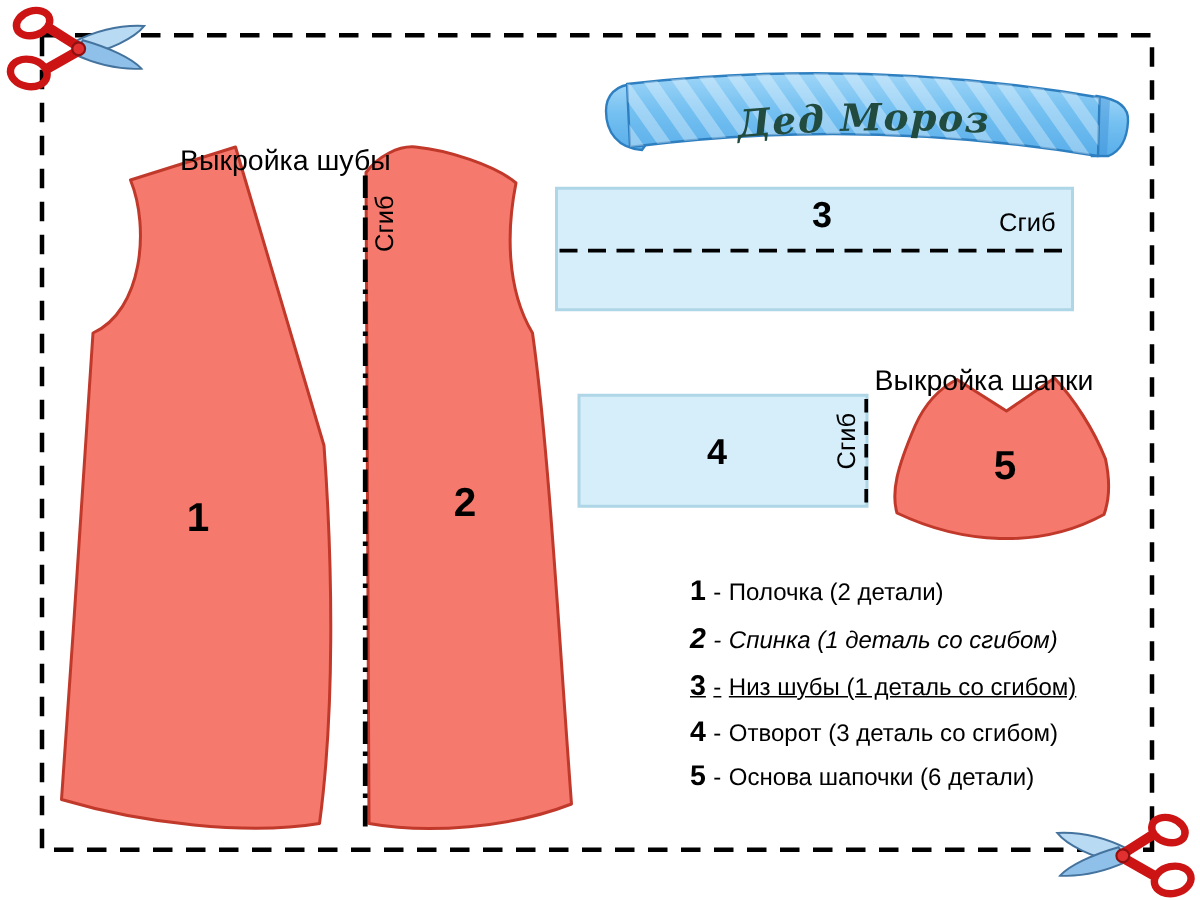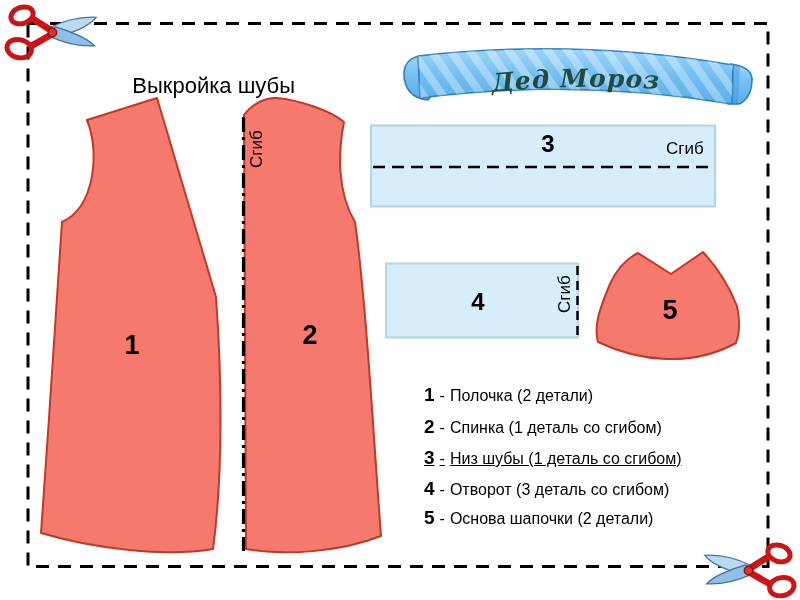--- a/index.html
+++ b/index.html
@@ -21,26 +21,26 @@
   .blade-a{fill:#B9DAF3;stroke:#44739E;stroke-width:1.4;}
   .blade-b{fill:#8FC0E9;stroke:#44739E;stroke-width:1.4;}
   .sc-arm{stroke:#CC1414;stroke-width:7;stroke-linecap:round;fill:none;}
   .sc-ring{fill:none;stroke:#CC1414;stroke-width:5.2;}
   .sc-pivot{fill:#E23030;stroke:#8E1010;stroke-width:1.5;}
   .ribbon-title-text{font-family:"DejaVu Serif",serif;font-style:italic;font-weight:bold;
     font-size:25px;letter-spacing:1px;fill:#224B40;}
 
   
   .txt{position:absolute;color:#000;white-space:nowrap;}
-  .section-title{font-size:22px;text-align:right;}
+  .section-title{font-size:19px;text-align:left;margin-top:24px;}
   .piece-num{font-size:27px;font-weight:bold;text-align:center;width:40px;}
   .piece-num.small{font-size:24px;}
   .fold-label{font-size:17px;}
   .fold-label.vert{transform:rotate(-90deg);transform-origin:0 0;width:52px;height:18px;}
-  .legend-row{position:absolute;left:424px;font-size:16px;text-align:center;}
+  .legend-row{position:absolute;left:460px;font-size:16px;text-align:center;}
   .legend-num{font-size:19px;font-weight:bold;}
   .legend-sep{margin:0 5px;}
 </style>
 </head>
 <body>
 
 <div class="stage">
 
   <svg class="bg" width="800" height="600" viewBox="0 0 800 600">
     <defs>
@@ -103,42 +103,43 @@
              C740,320 740,332 736,343
              C692,367 640,362 598,342
              C594,328 598,312 610,284
              C618,266 628,258 638,253 Z"></path>
 
     <use href="#scissors" transform="translate(4,4) scale(0.95)"></use>
     <use href="#scissors" transform="translate(797,542) scale(-0.95,0.95)"></use>
   </svg>
 
   <div class="txt section-title" style="left:120px;top:73px;width:175px;">Выкройка шубы</div>
+  <div class="txt section-title" style="left:583px;top:220px;width:178px;">Выкройка шапки</div>
 
   <div class="txt piece-num" style="left:112px;top:330px;">1</div>
   <div class="txt piece-num" style="left:290px;top:320px;">2</div>
   <div class="txt piece-num small" style="left:528px;top:130px;">3</div>
   <div class="txt piece-num small" style="left:458px;top:288px;">4</div>
   <div class="txt piece-num" style="left:650px;top:295px;">5</div>
 
   <div class="txt fold-label vert" style="left:247px;top:168px;">Сгиб</div>
   <div class="txt fold-label" style="left:666px;top:139px;">Сгиб</div>
   <div class="txt fold-label vert" style="left:555px;top:313px;">Сгиб</div>
 
   <div>
     <div class="legend-row" style="top:384px;">
       <span class="legend-num">1</span><span class="legend-sep">-</span><span>Полочка (2 детали)</span>
     </div>
-    <div class="legend-row" style="top:416px;">
+    <div class="legend-row" style="top:416px;font-style:italic;">
       <span class="legend-num">2</span><span class="legend-sep">-</span><span>Спинка (1 деталь со сгибом)</span>
     </div>
     <div class="legend-row" style="top:447px;text-decoration:underline;">
       <span class="legend-num">3</span><span class="legend-sep">-</span><span>Низ шубы (1 деталь со сгибом)</span>
     </div>
     <div class="legend-row" style="top:478px;">
       <span class="legend-num">4</span><span class="legend-sep">-</span><span>Отворот (3 деталь со сгибом)</span>
     </div>
     <div class="legend-row" style="top:507px;">
-      <span class="legend-num">5</span><span class="legend-sep">-</span><span>Основа шапочки (2 детали)</span>
+      <span class="legend-num">5</span><span class="legend-sep">-</span><span>Основа шапочки (6 детали)</span>
     </div>
   </div>
 
 </div>
 
 </body></html>

